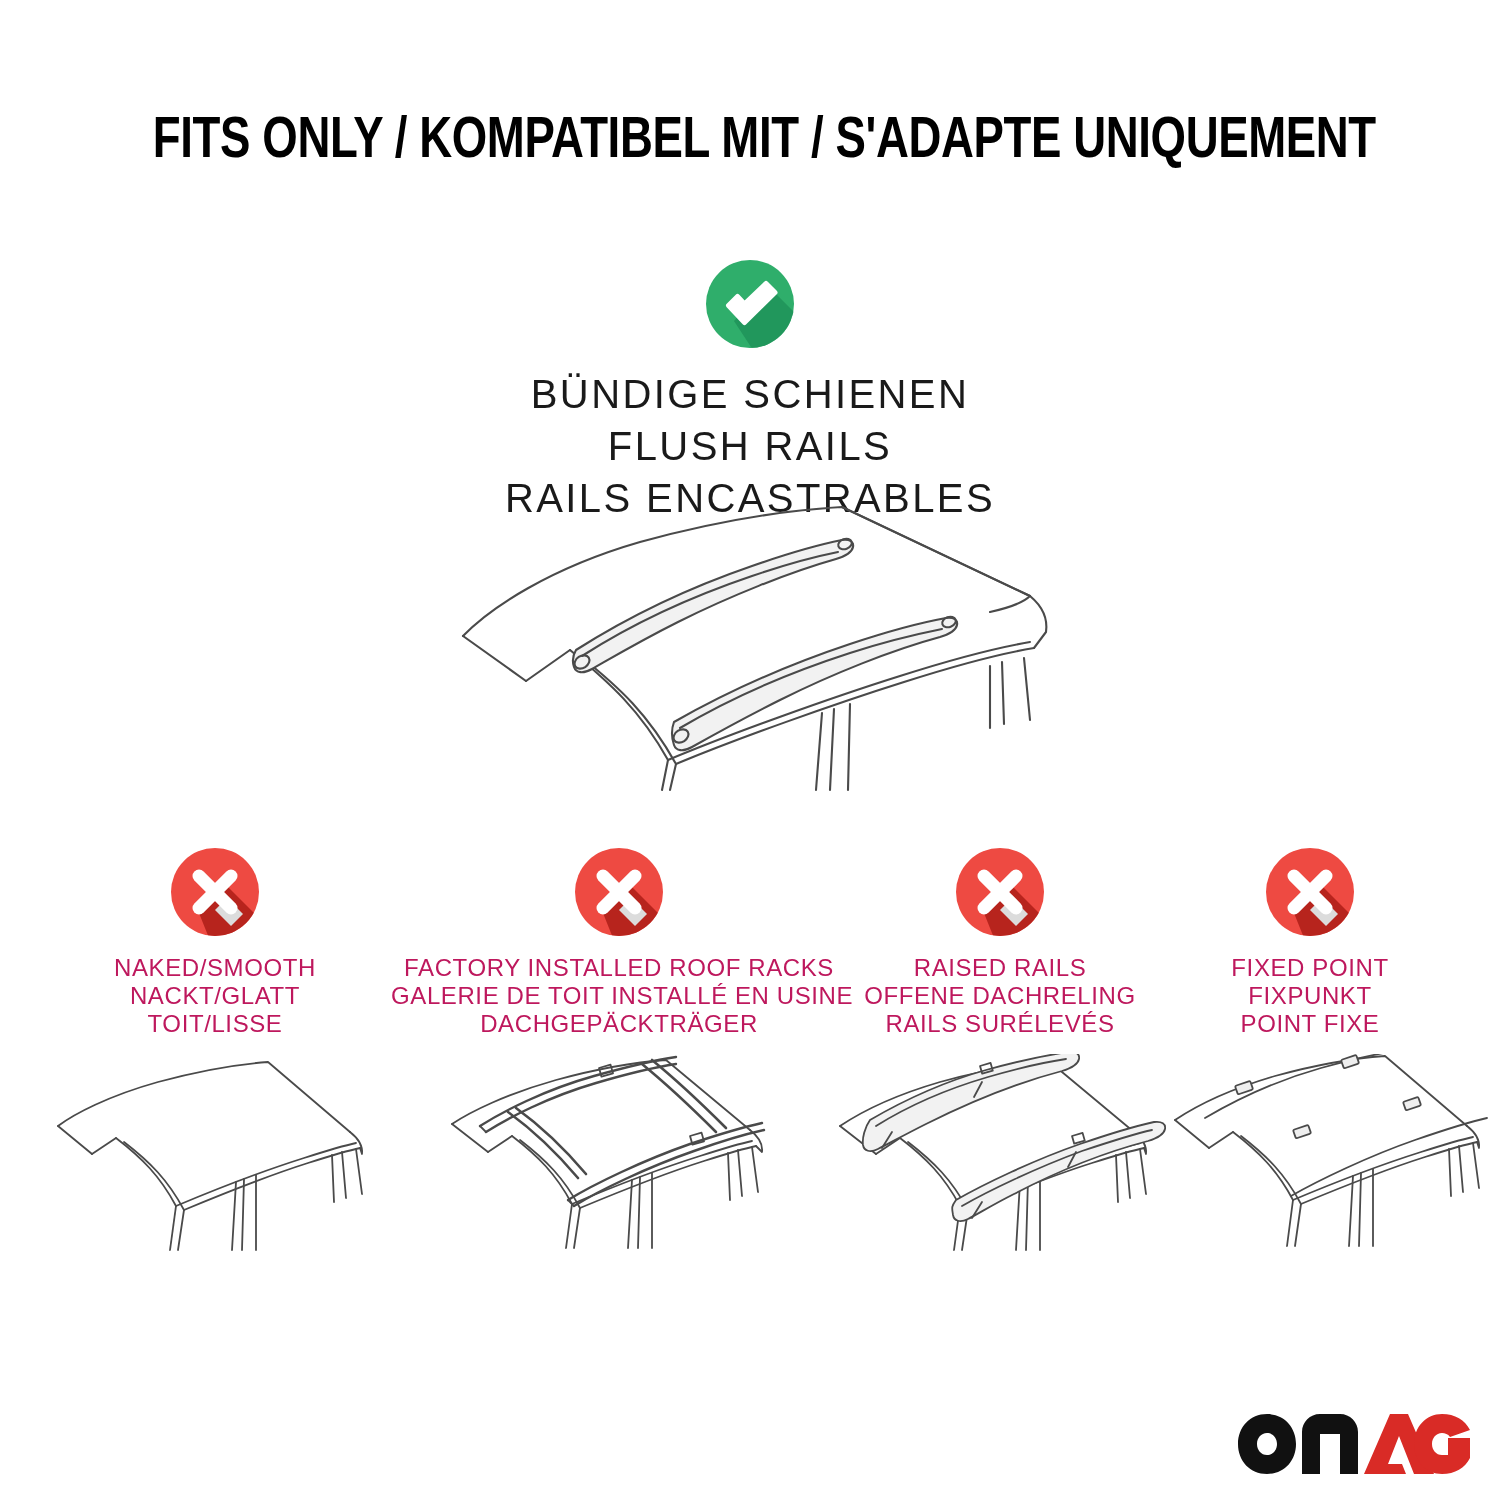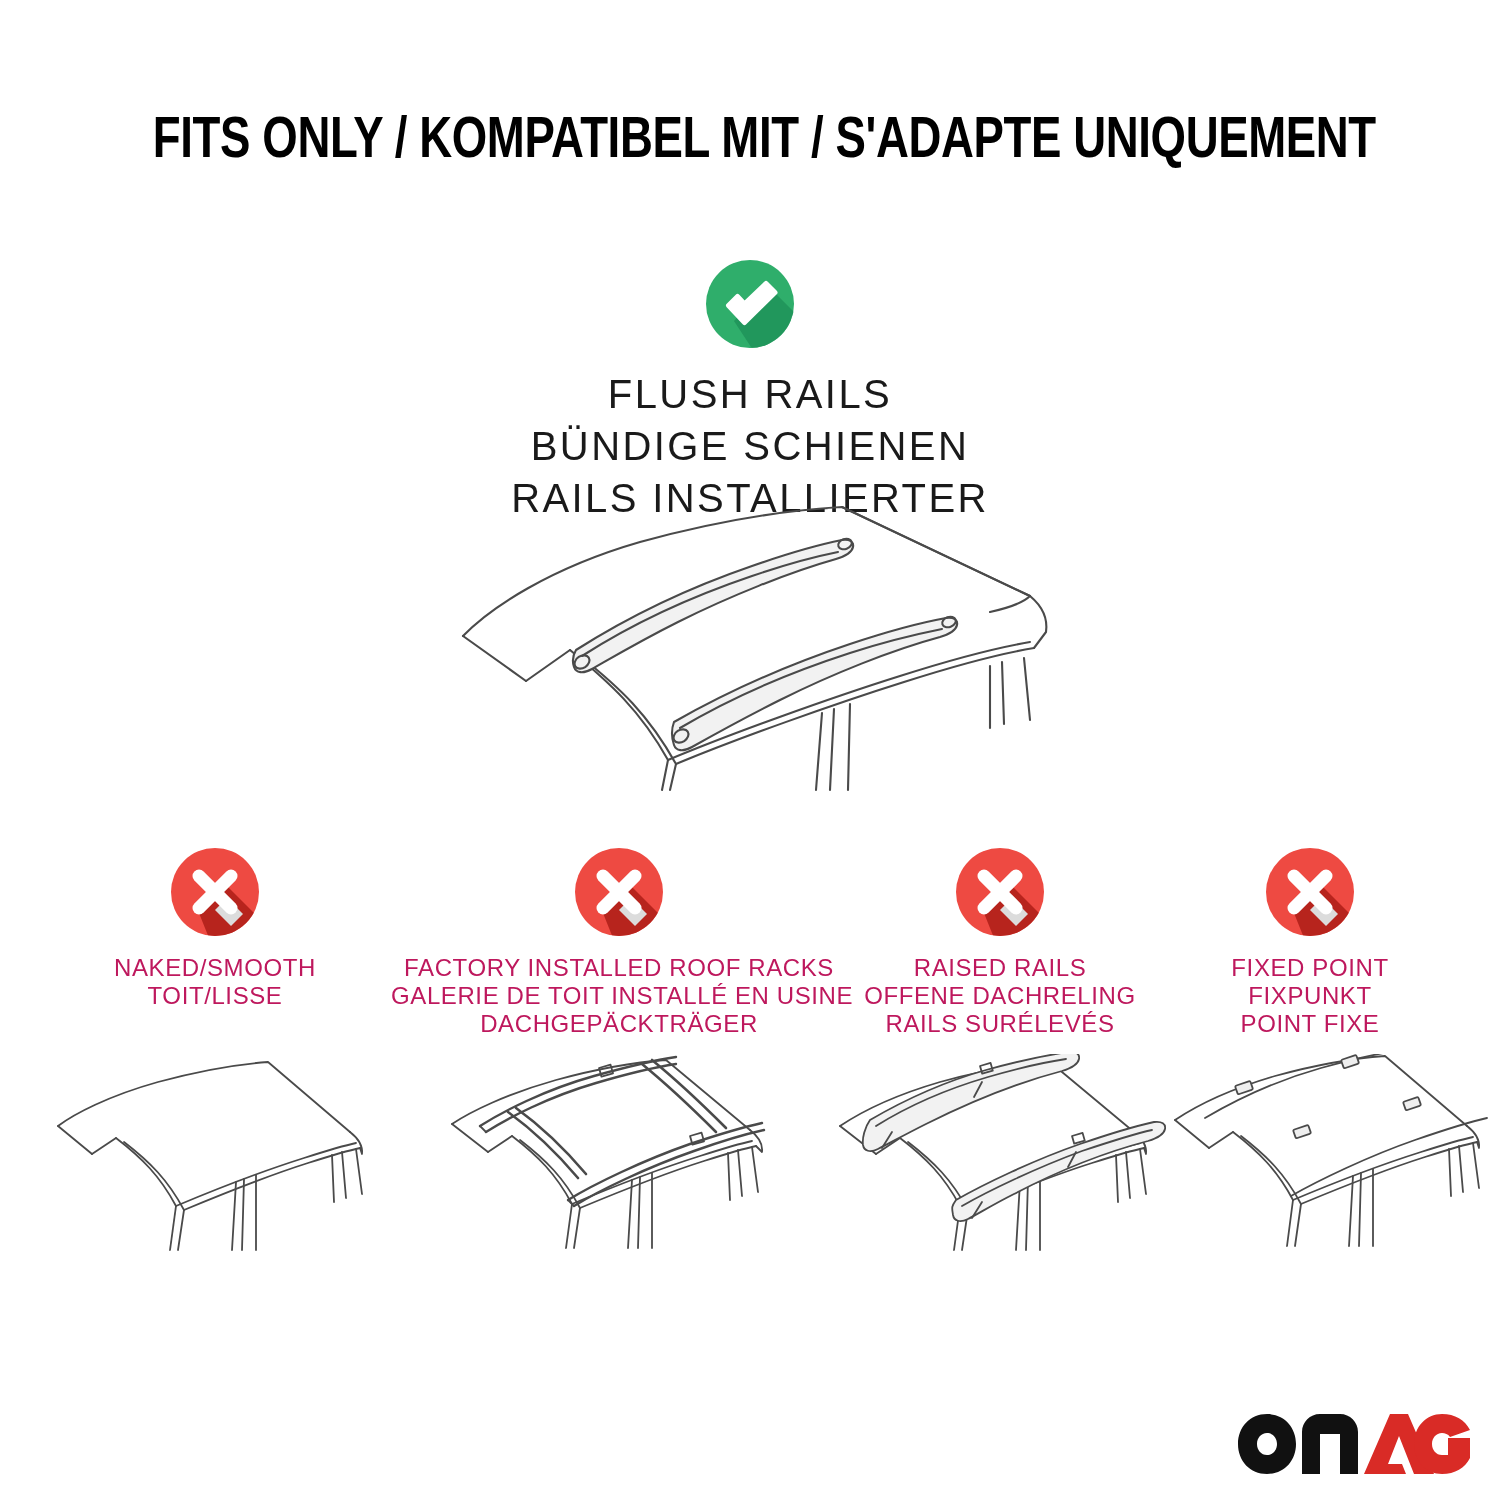--- a/index.html
+++ b/index.html
@@ -152,23 +152,23 @@
         </defs>
         <circle cx="46" cy="46" r="44" fill="#2FAE6B"></circle>
         <g clip-path="url(#clipCheck)">
           <path d="M63.5 27.5 L92 56 L92 92 L49 92 L30 63 Z" fill="#1E8F57" opacity="0.75"></path>
         </g>
         <path d="M24.5 47.5 L33.5 38.5 L40.5 46 L62 25.5 L71 34.5 L40.5 64.5 Z" fill="#FFFFFF" stroke="#FFFFFF" stroke-width="5" stroke-linejoin="round"></path>
       </svg>
     </div>
 
     <div id="hero-heading">
+      <span class="hline">BÜNDIGE SCHIENEN</span>
       <span class="hline">FLUSH RAILS</span>
-      <span class="hline">BÜNDIGE SCHIENEN</span>
-      <span class="hline">RAILS INSTALLIERTER</span>
+      <span class="hline">RAILS ENCASTRABLES</span>
     </div>
   </div>
 
   <div id="hero-art">
     <svg viewBox="0 0 640 300" xmlns="http://www.w3.org/2000/svg">
       <g fill="none" stroke="#4A4A4A" stroke-width="2.1" stroke-linejoin="round" stroke-linecap="round">
 
         <path d="M33 138 C60 110 120 70 210 44 C290 22 360 12 412 9 L600 98 C594 104 578 110 560 114"></path>
         <path d="M33 138 L96 183"></path>
         <path d="M96 183 L140 152"></path>
@@ -233,20 +233,21 @@
             </g>
             <g stroke="#FFFFFF" stroke-width="13" stroke-linecap="round">
               <line x1="30" y1="30" x2="62" y2="62"></line>
               <line x1="62" y1="30" x2="30" y2="62"></line>
             </g>
           </svg>
         </div>
       </div>
       <div class="col-label">
         <span class="lline">NAKED/SMOOTH</span>
+        <span class="lline">NACKT/GLATT</span>
         <span class="lline">TOIT/LISSE</span>
       </div>
       <div class="col-art">
         <svg width="330" height="220" viewBox="0 0 330 220" xmlns="http://www.w3.org/2000/svg">
           <g fill="none" stroke="#4A4A4A" stroke-width="1.8" stroke-linejoin="round" stroke-linecap="round">
             <path d="M8 72 C24 60 58 42 108 28 C152 16 190 10 218 8 L300 78"></path>
             <path d="M8 72 L42 100"></path>
             <path d="M42 100 L66 84"></path>
             <path d="M66 84 C92 104 110 122 126 152"></path>
             <path d="M74 88 C100 108 118 126 134 156"></path>

